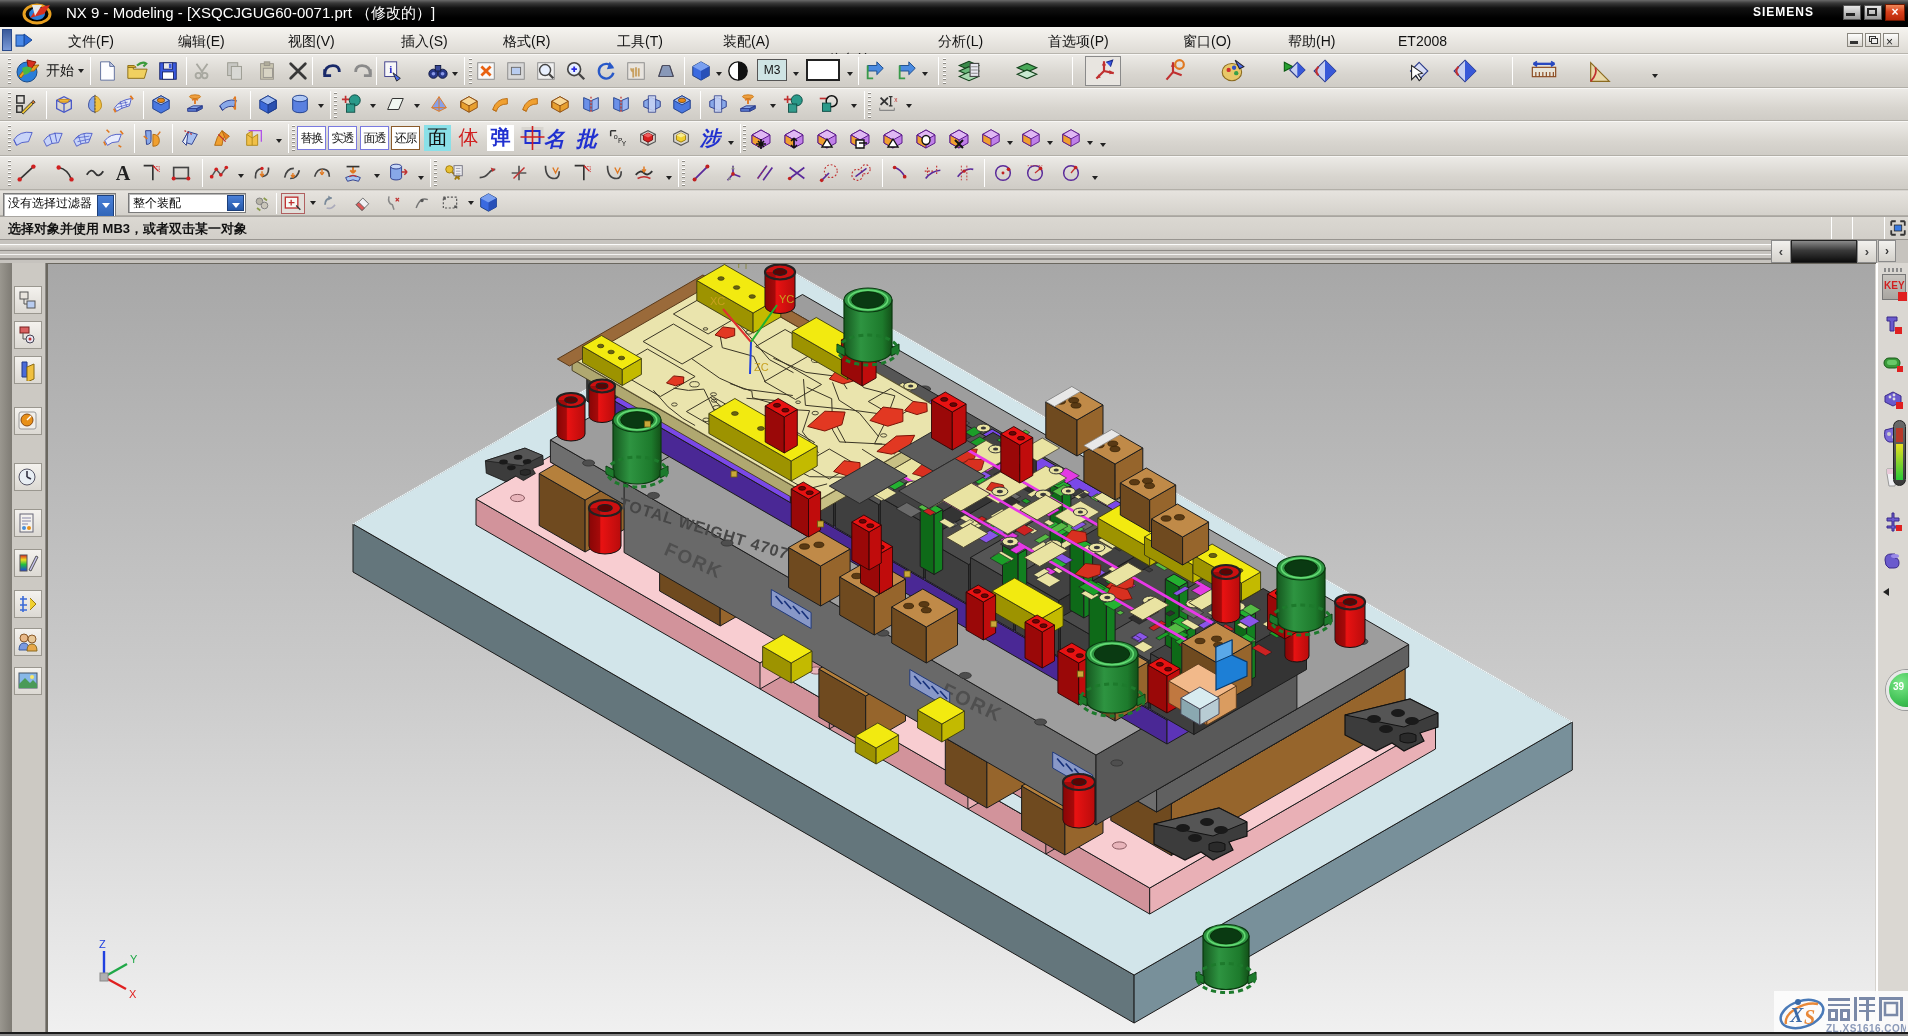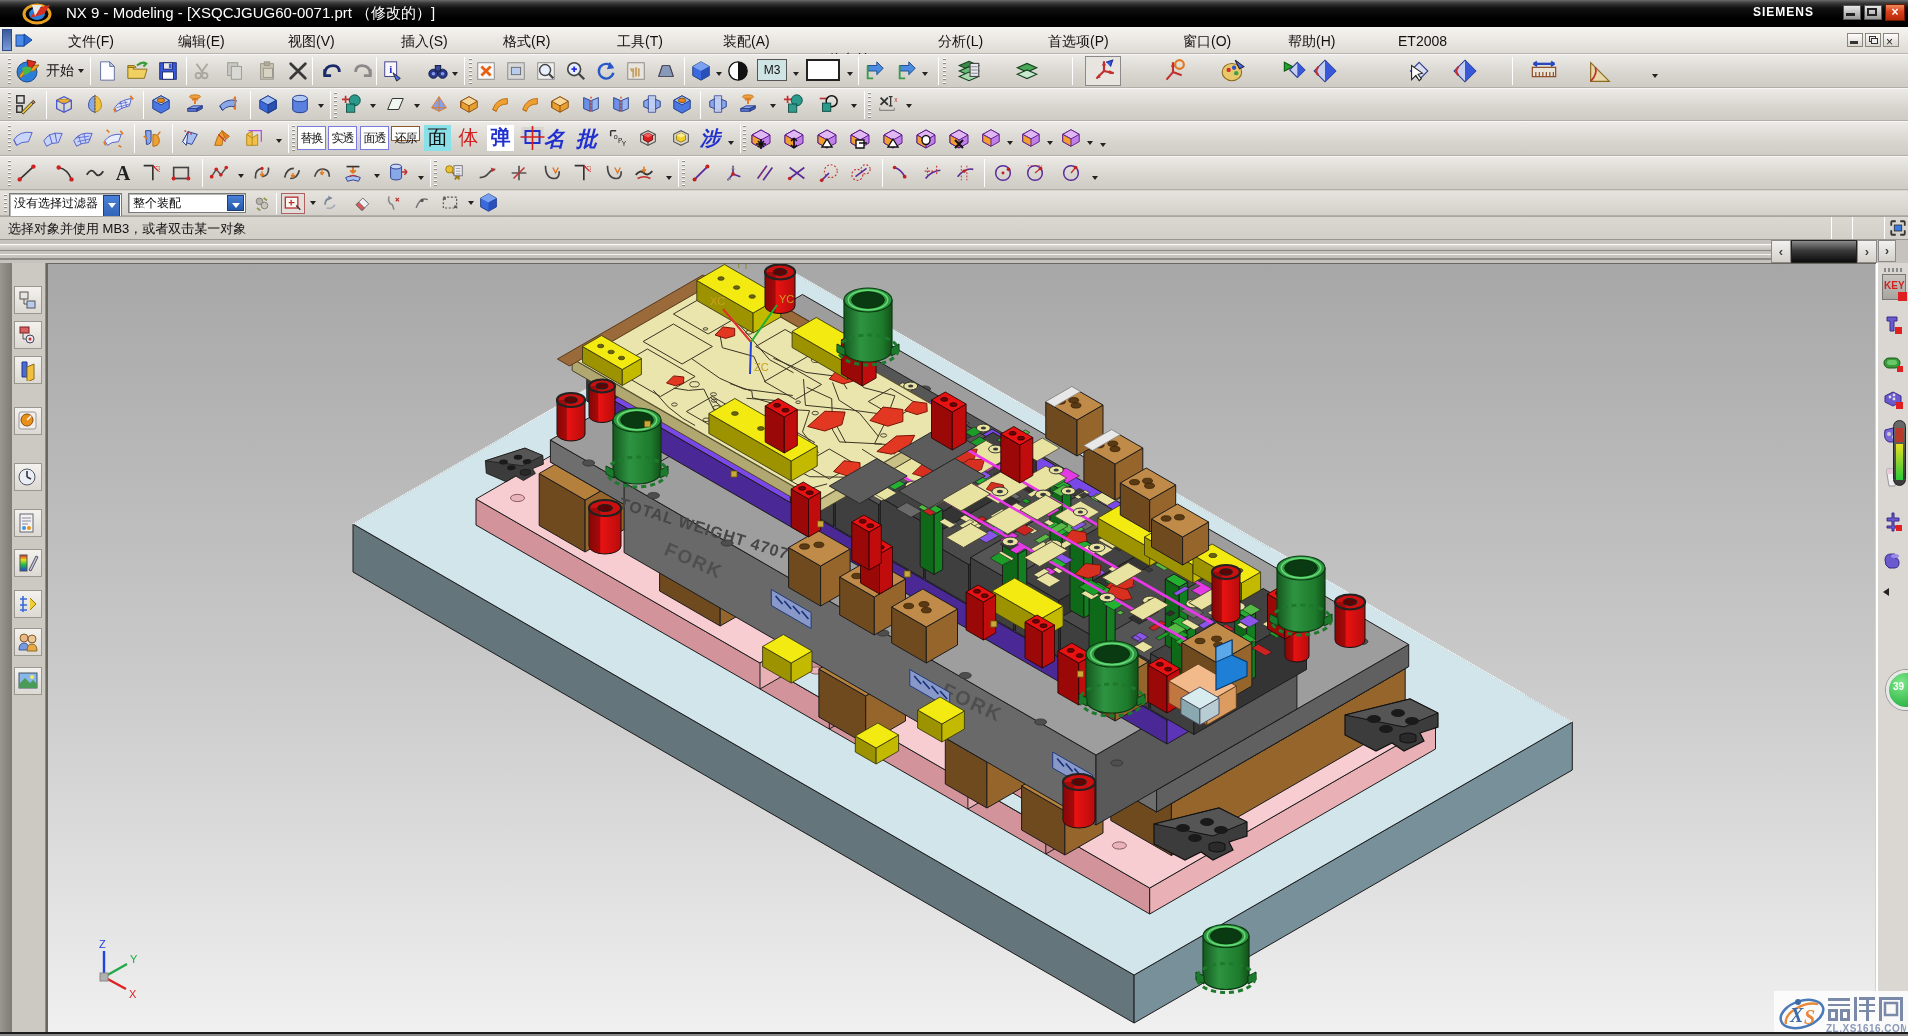--- a/index.html
+++ b/index.html
@@ -424,21 +424,21 @@
       <path d="M4 20 L4 8 L10 4 L10 12 L16 8 L16 20 Z" fill="#f0c048" stroke="#b08818"></path>
       <path d="M4 8 L10 12 L10 20" stroke="#b08818" fill="none"></path>
       <path d="M6 4 L20 4 L20 16" fill="none" stroke="#b050e8" stroke-width="1.4"></path>
     </svg>
 <div class="abs" style="left:276px;top:139px;width:0;height:0;border-left:3.5px solid transparent;border-right:3.5px solid transparent;border-top:4px solid #222"></div>
 <div class="sep" style="left:288px;top:124px;height:29px"></div>
 <div class="grip" style="left:292px;top:125px;height:27px"></div>
 <div class="abs" style="left:297px;top:126px;width:29px;height:24px;background:#fff;border:1px solid #7a7ae0;font-size:12px;color:#111;text-align:center;line-height:23px;letter-spacing:-1px">替换</div>
 <div class="abs" style="left:328px;top:126px;width:29px;height:24px;background:#fff;border:1px solid #7a7ae0;font-size:12px;color:#111;text-align:center;line-height:23px;letter-spacing:-1px">实透</div>
 <div class="abs" style="left:360px;top:126px;width:29px;height:24px;background:#fff;border:1px solid #7a7ae0;font-size:12px;color:#111;text-align:center;line-height:23px;letter-spacing:-1px">面透</div>
-<div class="abs" style="left:391px;top:126px;width:29px;height:15px;background:#fff;border:1px solid #8a5a2a;font-size:12px;color:#111;text-align:center;line-height:23px;letter-spacing:-1px">还原</div>
+<div class="abs" style="left:391px;top:126px;width:29px;height:24px;background:#fff;border:1px solid #8a5a2a;font-size:12px;color:#111;text-align:center;line-height:23px;letter-spacing:-1px">还原</div>
 <div class="abs" style="left:424px;top:125px;width:27px;height:26px;background:#8ae0e8;font-size:20px;color:#111;text-align:center;line-height:25px">面</div>
 <div class="abs" style="left:455px;top:125px;width:27px;height:26px;font-size:20px;color:#d02020;text-align:center;line-height:25px">体</div>
 <div class="abs" style="left:487px;top:125px;width:27px;height:26px;background:#fff;font-size:20px;font-weight:bold;color:#2030d0;text-align:center;line-height:25px">弹</div>
 <svg class="ic" style="left:519px;top:125px" width="27" height="26" viewBox="0 0 26 26">
       <rect x="2" y="2" width="22" height="22" fill="#d8d5cf"></rect>
       <rect x="6" y="6" width="14" height="12" fill="none" stroke="#2030d0" stroke-width="2"></rect>
       <path d="M13 1 L13 25 M1 12 L25 12" stroke="#d02020" stroke-width="1.6"></path>
     </svg>
 <div class="abs" style="left:544px;top:125px;font-size:21px;font-weight:bold;color:#2030d0;font-style:italic">名</div>
 <div class="abs" style="left:576px;top:125px;font-size:21px;font-weight:bold;color:#2030d0;font-style:italic">批</div>
@@ -682,21 +682,21 @@
       <path d="M4 4 L20 4" stroke="#c03030" stroke-width="0.8" stroke-dasharray="1.5 1.5"></path>
     </svg>
 <svg class="ic" style="left:1060px;top:162px" width="22" height="22" viewBox="0 0 24 24">
       <circle cx="12" cy="12" r="8" fill="none" stroke="#5a2a9a" stroke-width="1.6"></circle>
       <path d="M12 12 L17 6" stroke="#c03030" stroke-width="1.4"></path>
       <circle cx="17" cy="6" r="2" fill="#c02020"></circle>
     </svg>
 <div class="abs" style="left:1092px;top:176px;width:0;height:0;border-left:3.5px solid transparent;border-right:3.5px solid transparent;border-top:4px solid #222"></div>
 <div class="abs" style="left:0;top:191px;width:1908px;height:25px;background:linear-gradient(180deg,#e6e3de,#d4d1cb);border-bottom:1px solid #b2afa8"></div>
 <div class="grip" style="left:4px;top:194px;height:20px"></div>
-<div class="combo" style="left:9px;top:193px;width:113px;height:36px;line-height:18px">没有选择过滤器<span class="combobtn"></span></div>
+<div class="combo" style="left:3px;top:193px;width:113px;height:36px;line-height:18px">没有选择过滤器<span class="combobtn"></span></div>
 <div class="combo" style="left:128px;top:193px;width:118px;height:20px;line-height:18px">整个装配<span class="combobtn"></span></div>
 <svg class="ic" style="left:252px;top:193px" width="20" height="20" viewBox="0 0 24 24">
       <circle cx="9" cy="10" r="4" fill="#b8b4a8" stroke="#777"></circle>
       <circle cx="15" cy="15" r="4" fill="#cac6ba" stroke="#777"></circle>
       <path d="M6 18 L10 21 M14 6 L18 9" stroke="#8a9a4a" stroke-width="2"></path>
     </svg>
 <div class="sep" style="left:276px;top:193px;height:21px"></div>
 <div class="abs" style="left:281px;top:193px;width:24px;height:21px;border:1px solid #b06060;background:#e2dfda"></div>
 <svg class="ic" style="left:282px;top:193px" width="20" height="20" viewBox="0 0 24 24">
       <rect x="4" y="5" width="15" height="13" fill="#f8f8f4" stroke="#c03030" stroke-width="1.6"></rect>
@@ -725,21 +725,21 @@
       <rect x="4" y="5" width="16" height="13" fill="none" stroke="#555" stroke-width="1.4" stroke-dasharray="2.5 2"></rect>
       <path d="M4 5 h3 v3 h-3 Z M17 15 h3 v3 h-3 Z" fill="#555"></path>
     </svg>
 <div class="abs" style="left:468px;top:201px;width:0;height:0;border-left:3.5px solid transparent;border-right:3.5px solid transparent;border-top:4px solid #222"></div>
 <svg class="ic" style="left:478px;top:192px" width="21" height="21" viewBox="0 0 24 24">
       <path d="M12 2 L21 7 L21 17 L12 22 L3 17 L3 7 Z" fill="#3a6ae0" stroke="#1a3a7a"></path>
       <path d="M12 2 L21 7 L12 12 L3 7 Z" fill="#7aa0f0"></path>
       <path d="M12 12 L21 7 L21 17 L12 22 Z" fill="#2850b8"></path>
     </svg>
 <div class="abs" style="left:0;top:216px;width:1908px;height:24px;background:linear-gradient(180deg,#dbd8d2,#d2cfc9);border-top:1px solid #a8a5a0;border-bottom:1px solid #989590"></div>
-<div class="abs" style="left:8px;top:220px;font-size:13px;font-weight:normal;color:#111">选择对象并使用 MB3，或者双击某一对象</div>
+<div class="abs" style="left:8px;top:220px;font-size:13px;font-weight:bold;color:#111">选择对象并使用 MB3，或者双击某一对象</div>
 <div class="sep" style="left:1831px;top:217px;height:22px"></div>
 <div class="sep" style="left:1852px;top:217px;height:22px"></div>
 <div class="sep" style="left:1884px;top:217px;height:22px"></div>
 <svg class="ic" style="left:1889px;top:219px" width="18" height="18" viewBox="0 0 24 24">
       <path d="M3 3 h6 M3 3 v6 M21 3 h-6 M21 3 v6 M3 21 h6 M3 21 v-6 M21 21 h-6 M21 21 v-6" stroke="#333" stroke-width="2.4" fill="none"></path>
       <rect x="7" y="8" width="10" height="8" fill="#3a7ae0" stroke="#222"></rect>
     </svg>
 <div class="abs" style="left:0;top:240px;width:1908px;height:23px;background:#c6c3be"></div>
 <div class="abs" style="left:0;top:244px;width:1874px;height:1px;background:#fbfbfa"></div>
 <div class="abs" style="left:0;top:245px;width:1874px;height:5px;background:linear-gradient(180deg,#dcd9d4,#c2bfba)"></div>

